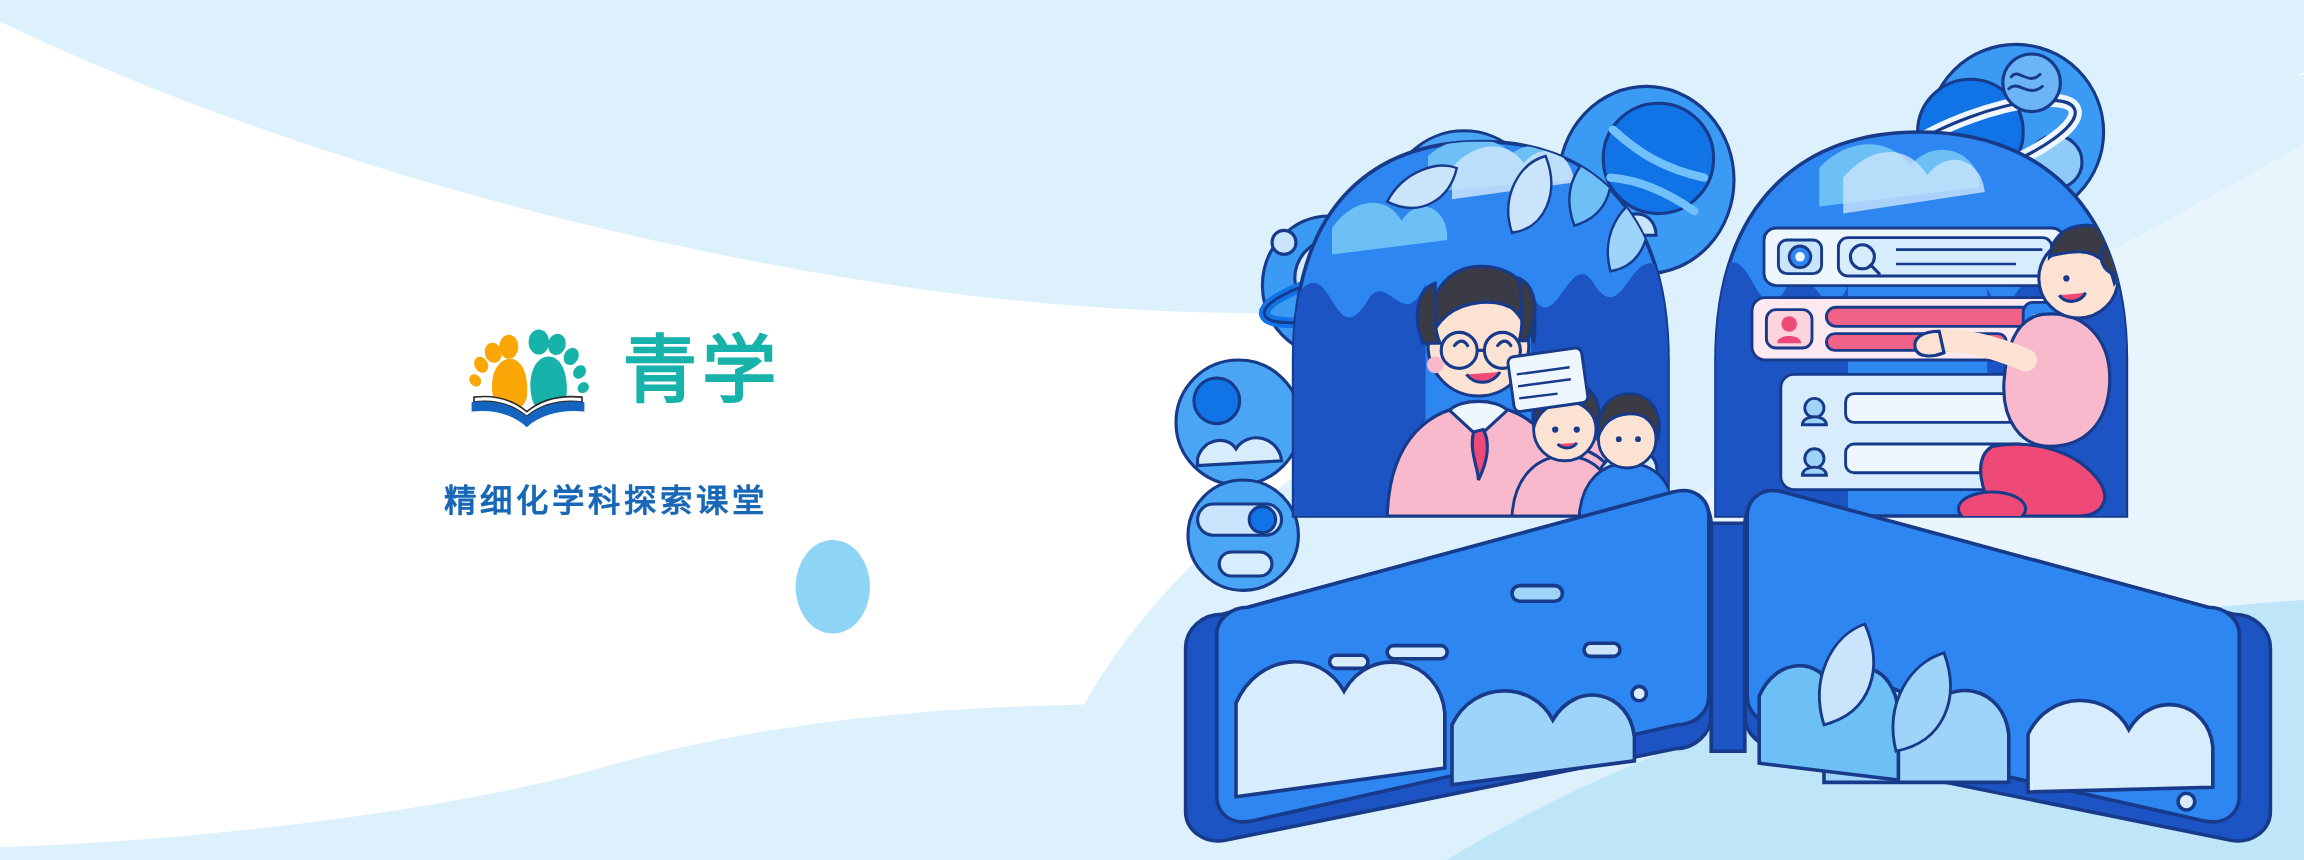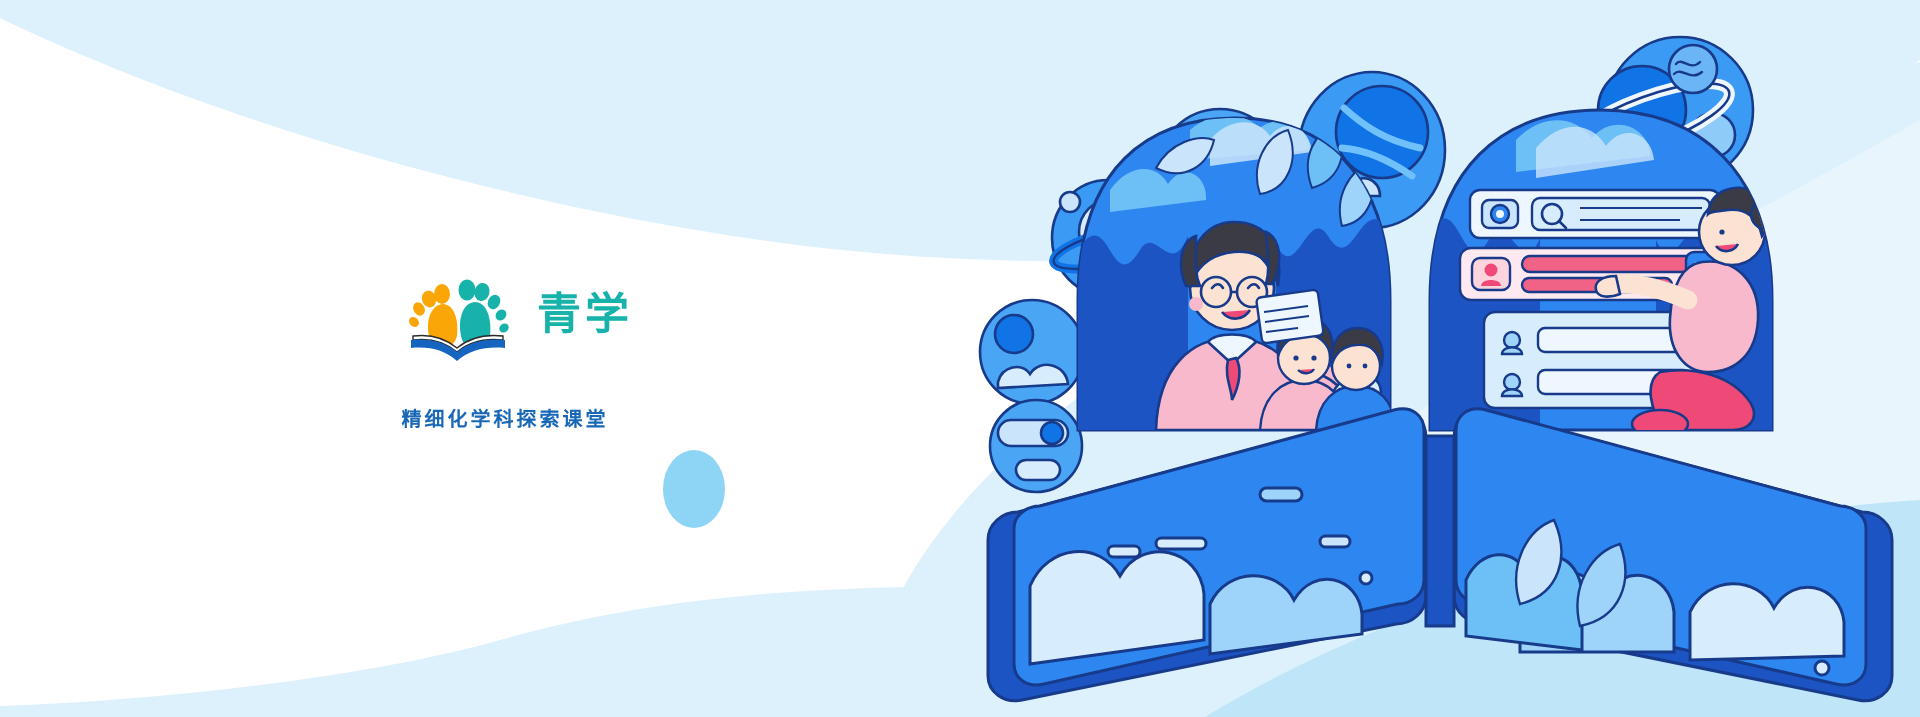--- a/index.html
+++ b/index.html
@@ -39,30 +39,30 @@
 
   .logo-row {
     display:flex;
     align-items:center;
     gap:26px;
     margin-bottom:44px;
     margin-left:30px;
   }
   .logo-mark { width:104px; height:96px; display:block; flex:0 0 auto; }
   .logo-word {
-    font-size:44px;
+    font-size:62px;
     font-weight:700;
     letter-spacing:4px;
     color:#17b3ab;
     line-height:1;
     font-family:"DejaVu Sans","Liberation Sans",sans-serif;
   }
 
   .tagline {
-    font-size:20px;
+    font-size:27px;
     font-weight:700;
     color:#1868b7;
     letter-spacing:3px;
     line-height:1.3;
     margin-bottom:20px;
     white-space:nowrap;
     text-align:center;
   }
 
   .subtitle {

